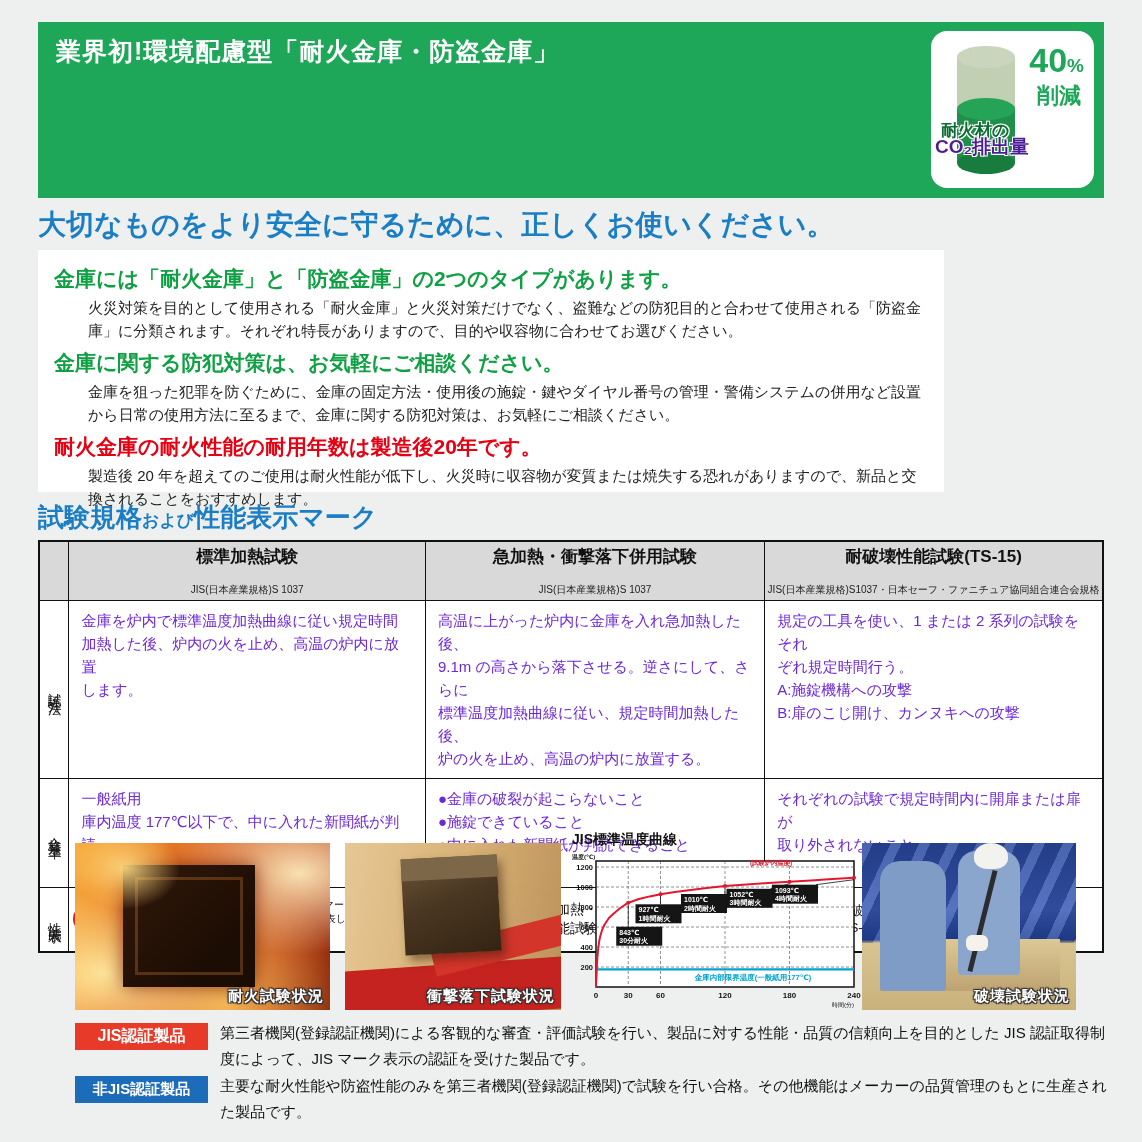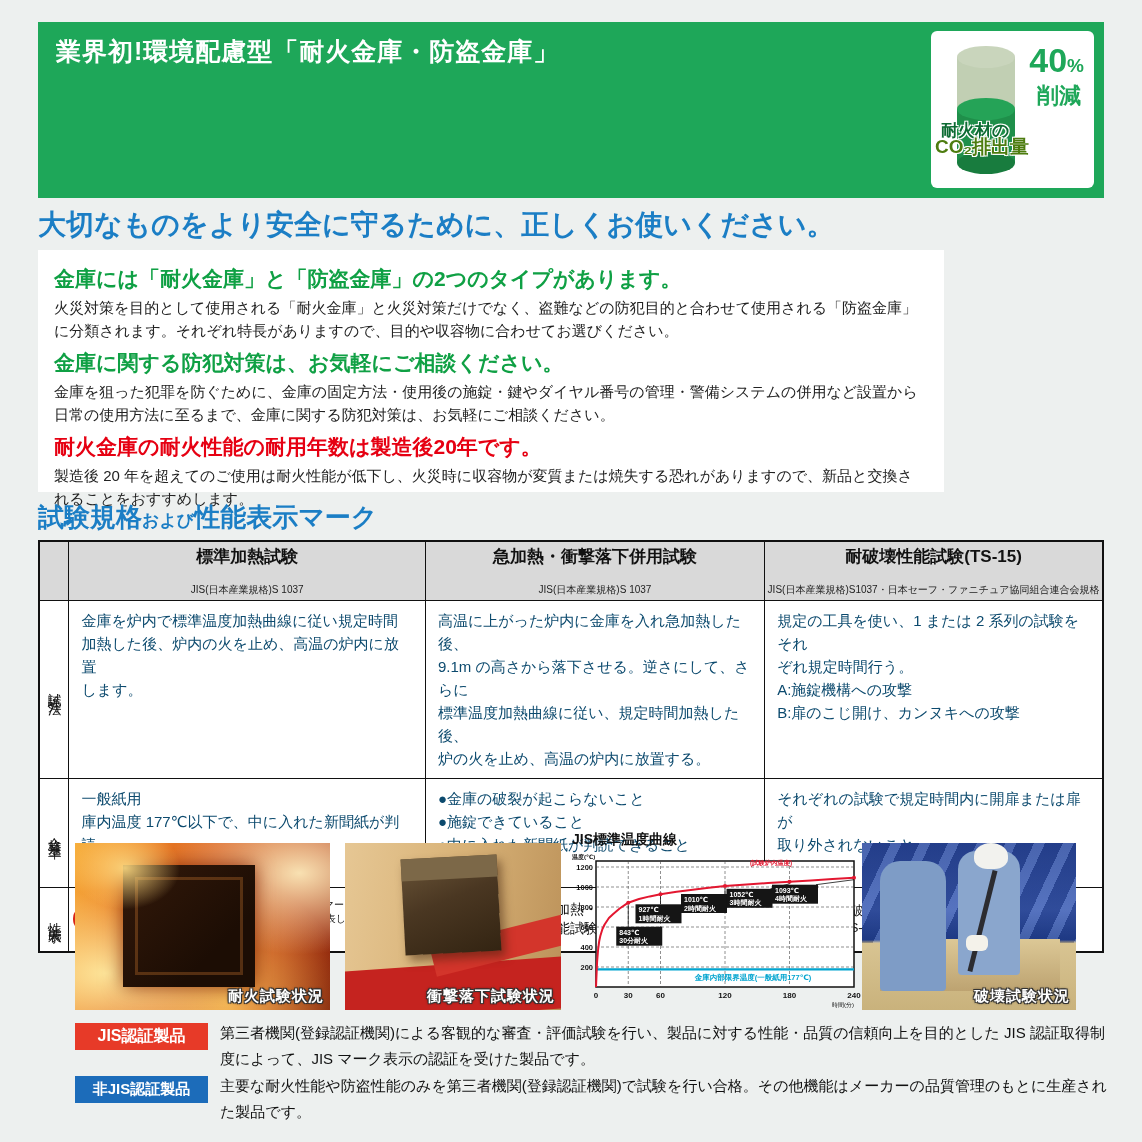--- a/index.html
+++ b/index.html
@@ -8,55 +8,55 @@
     --curve_red:#e31730; --limit_blue:#00a4cf; --mark_red:#d92517; --mark_blue:#1b62b5;
   }
   *{margin:0;padding:0;box-sizing:border-box;}
   body{background:#e9ecec;font-family:"Liberation Sans","DejaVu Sans",sans-serif;}
   .page{position:relative;width:1142px;height:1142px;background:#edf0ef;overflow:hidden;}
 
   
   .banner{position:absolute;left:38px;top:22px;width:1066px;height:176px;background:var(--banner_green);color:#fff;}
   .banner-title{position:absolute;left:18px;top:13px;font-size:25px;font-weight:bold;letter-spacing:1px;}
   .banner-body{position:absolute;left:18px;top:52px;width:870px;font-size:15.5px;line-height:27px;white-space:pre-line;}
-  .co2-badge{position:absolute;right:10px;top:9px;width:163px;height:157px;background:#fff;border-radius:6px;}
+  .co2-badge{position:absolute;right:10px;top:9px;width:163px;height:157px;background:#fff;border-radius:16px;}
   .cyl{position:absolute;left:26px;top:15px;width:58px;height:128px;}
   .cyl div{position:absolute;left:0;width:58px;}
   .cyl-top-e{top:0;height:22px;background:#c9d5bc;border-radius:50%;}
   .cyl-body-light{top:11px;height:52px;background:#c1cfb3;}
   .cyl-dark-e{top:52px;height:22px;background:#25a357;border-radius:50%;}
   .cyl-body-dark{top:63px;height:54px;background:#1f8f4a;}
   .cyl-bot-e{top:106px;height:22px;background:#187c3e;border-radius:50%;}
   .pct{position:absolute;right:10px;top:10px;color:var(--banner_green);font-weight:bold;}
   .pct .n{font-size:34px;}
   .pct .s{font-size:19px;}
   .sakugen{position:absolute;right:13px;top:50px;color:var(--banner_green);font-size:22px;font-weight:bold;}
   .cyl-cap1{position:absolute;left:10px;top:88px;font-size:17px;font-weight:bold;color:#0d6b33;text-shadow:1px 1px 0 #fff,-1px -1px 0 #fff,1px -1px 0 #fff,-1px 1px 0 #fff;}
-  .cyl-cap2{position:absolute;left:4px;top:103px;font-size:19px;font-weight:bold;color:#4d7c0f;text-shadow:1px 1px 0 #fff,-1px -1px 0 #fff,1px -1px 0 #fff,-1px 1px 0 #fff;text-align:right;}
+  .cyl-cap2{position:absolute;left:4px;top:103px;font-size:19px;font-weight:bold;color:#4c1d95;text-shadow:1px 1px 0 #fff,-1px -1px 0 #fff,1px -1px 0 #fff,-1px 1px 0 #fff;text-align:right;}
 
   
   .headline{position:absolute;left:38px;top:206px;font-size:28px;font-weight:bold;color:var(--accent_blue);}
   .panel{position:absolute;left:38px;top:250px;width:906px;height:242px;background:#fff;padding:8px 16px;}
   .sec-title{font-size:21px;font-weight:bold;margin:7px 0 3px;}
   .sec-title.green{color:var(--accent_green);}
   .sec-title.red{color:var(--heading_red);}
-  .sec-body{font-size:15px;line-height:23px;color:#222;white-space:pre-line;}
+  .sec-body{font-size:15px;line-height:23px;color:#222;white-space:pre-line;margin-left:34px;}
 
   
   .h2{position:absolute;left:38px;top:500px;color:var(--accent_blue);font-weight:bold;}
   .h2 .big{font-size:26px;}
   .h2 .small{font-size:17px;}
   table.spec{position:absolute;left:38px;top:540px;width:1066px;border-collapse:collapse;border:2px solid #111;background:#fff;}
   table.spec td,table.spec th{border:1.2px solid #111;}
   th.hc{background:#d9d9d9;padding:3px 2px;font-weight:normal;}
   .hc-title{font-size:17px;font-weight:bold;color:#111;}
   .hc-sub{font-size:10px;color:#222;margin-top:15px;}
   td.rowlab{background:#fff;text-align:center;vertical-align:middle;font-size:13.5px;color:#111;}
   td.rowlab span{writing-mode:vertical-rl;text-orientation:upright;letter-spacing:3px;}
-  td.cell{vertical-align:top;padding:8px 12px;font-size:15px;line-height:23px;color:#0c4a6e;white-space:pre-line;}
+  td.cell{vertical-align:top;padding:8px 12px;font-size:15px;line-height:23px;color:#6d28d9;white-space:pre-line;}
   td.perfcell{vertical-align:middle;padding:4px 4px;}
   .perf{display:flex;align-items:center;gap:6px;}
   .marks{display:flex;gap:3px;flex-shrink:0;}
   .mark{position:relative;width:28px;height:28px;border-radius:50%;flex-shrink:0;}
   .mark.red{background:var(--mark_red);}
   .mark.blue{background:var(--mark_blue);}
   .mark .num{position:absolute;top:4px;left:0;right:0;text-align:center;color:#fff;font-weight:bold;font-style:italic;font-size:10px;}
   .mark.blue .num{font-style:normal;top:8px;font-size:11px;}
   .mark.doc::after{content:'';position:absolute;bottom:3px;left:50%;margin-left:-4px;width:8px;height:9px;background:#fff;}
   .mark.tool::after{content:'';position:absolute;left:18px;top:5px;width:2.5px;height:16px;background:#fff;transform:rotate(35deg);}

